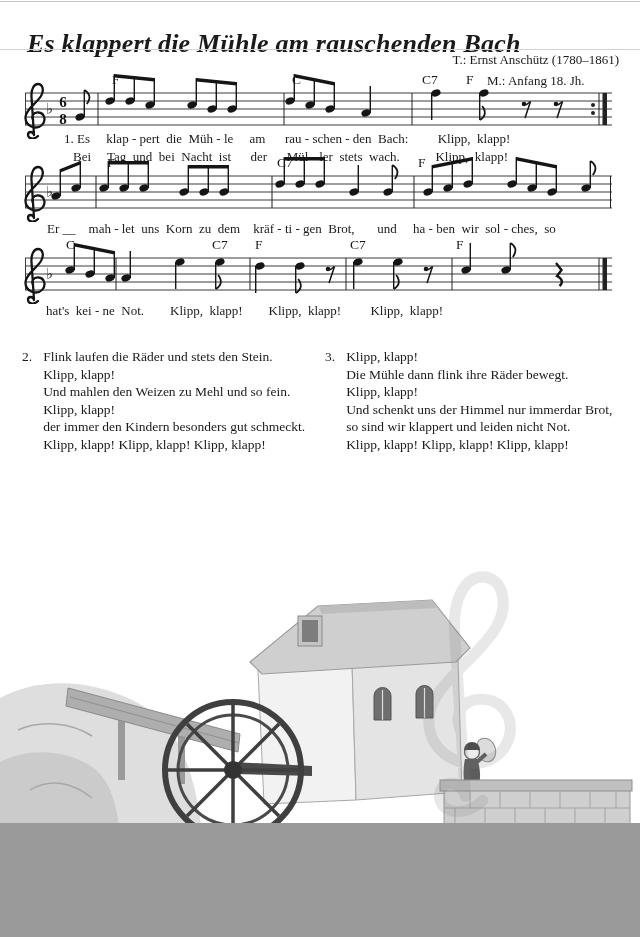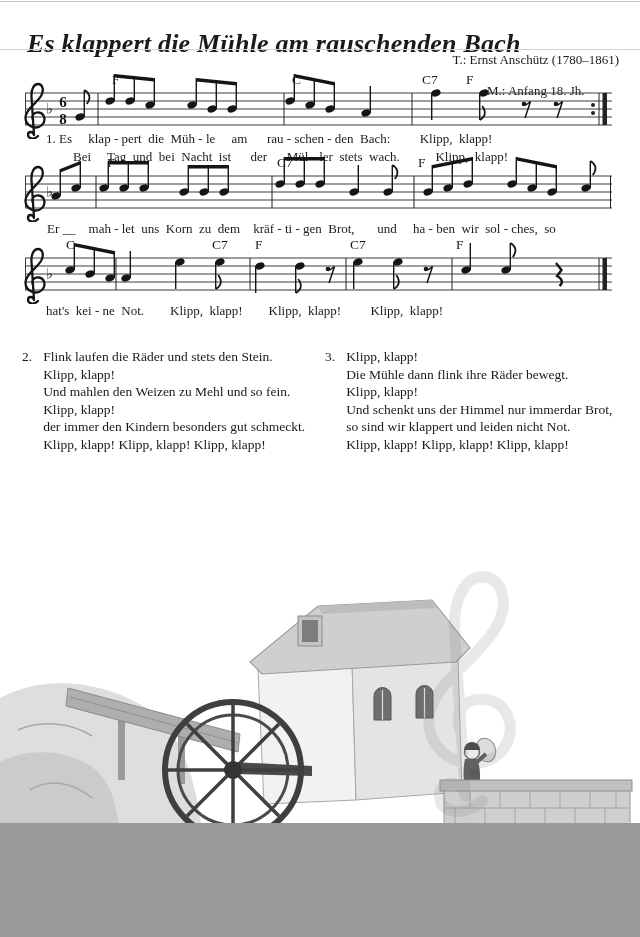--- a/index.html
+++ b/index.html
@@ -3,21 +3,21 @@
 <meta charset="utf-8">
 <style>
   html,body{margin:0;padding:0;background:#9a9a9a;}
   .page{position:relative;width:640px;height:823px;background:#ffffff;
         font-family:"Liberation Serif",serif;color:#1a1a1a;overflow:hidden;margin:0 auto;}
   .hairline{position:absolute;left:0;width:640px;height:1px;background:#c6c6c6;}
   .title{position:absolute;left:27px;top:12px;font-size:26px;font-weight:bold;font-style:italic;
          letter-spacing:.2px;white-space:nowrap;}
   .title-rule{position:absolute;left:0;top:49px;width:640px;height:1px;background:#d2d2d2;}
   .credits{position:absolute;right:21px;top:53px;text-align:center;font-size:13px;line-height:14px;}
-  .credits .m{margin-top:17px;}
+  .credits .m{margin-top:7px;}
   .chords{position:absolute;left:0;width:640px;height:16px;font-size:13.5px;}
   .chords span{position:absolute;top:0;}
   .stave{position:absolute;left:0;}
   .lyric{position:absolute;white-space:pre;font-size:13px;}
   .verse{position:absolute;top:348px;display:flex;font-size:13.5px;line-height:17.6px;}
   .vnum{margin-right:11px;}
   .illustration{position:absolute;left:0;top:550px;}
   .pagenum{position:absolute;right:23px;top:891px;font-size:20px;font-family:Liberation Serif, serif;}
 </style>
 </head>
@@ -90,21 +90,21 @@
       <ellipse cx="484" cy="22" rx="4.7" ry="3.4" fill="#151515" transform="rotate(-18 484 22)"></ellipse>
       <line x1="479.7" y1="22" x2="479.7" y2="49" stroke="#151515" stroke-width="1.4"></line>
       <path d="M 479.7 49 c 5.5 -3 7 -8 2.5 -14" stroke="#151515" stroke-width="1.8" fill="none"></path>
       <circle cx="524" cy="33" r="2.3" fill="#151515"></circle>
       <line x1="526" y1="33.8" x2="530.5" y2="30.5" stroke="#151515" stroke-width="1.5"></line>
       <line x1="530.5" y1="30.5" x2="525" y2="47" stroke="#151515" stroke-width="1.5"></line>
       <circle cx="556" cy="33" r="2.3" fill="#151515"></circle>
       <line x1="558" y1="33.8" x2="562.5" y2="30.5" stroke="#151515" stroke-width="1.5"></line>
       <line x1="562.5" y1="30.5" x2="557" y2="47" stroke="#151515" stroke-width="1.5"></line>
     </svg>
-  <div class="lyric" style="left:46px;top:131px">1. Es     klap - pert  die  Müh - le     am      rau - schen - den  Bach:         Klipp,  klapp!</div>
+  <div class="lyric" style="left:64px;top:131px">1. Es     klap - pert  die  Müh - le     am      rau - schen - den  Bach:         Klipp,  klapp!</div>
   <div class="lyric" style="left:73px;top:149px">Bei     Tag  und  bei  Nacht  ist      der      Mül - ler  stets  wach.           Klipp,  klapp!</div>
 
   <div class="chords" style="top:155px">
     <span style="left:107px">F</span>
     <span style="left:277px">C7</span>
     <span style="left:418px">F</span>
   </div>
   <svg id="staff2" class="stave" style="top:154px" width="640" height="68" viewBox="0 0 640 68">
       <line x1="25" y1="22" x2="612" y2="22" stroke="#3c3c3c" stroke-width="1"></line>
       <line x1="25" y1="30" x2="612" y2="30" stroke="#3c3c3c" stroke-width="1"></line>

